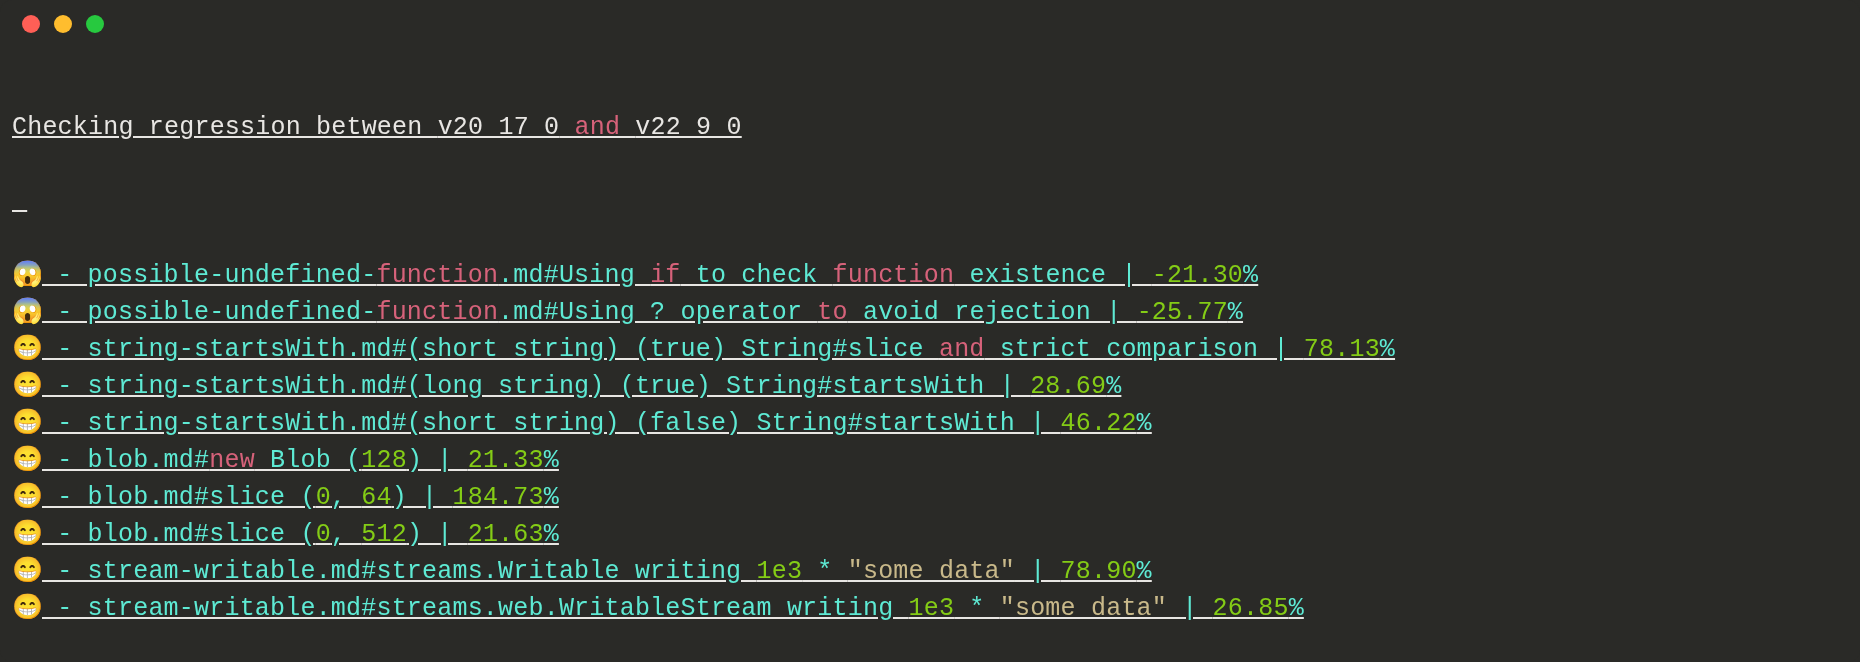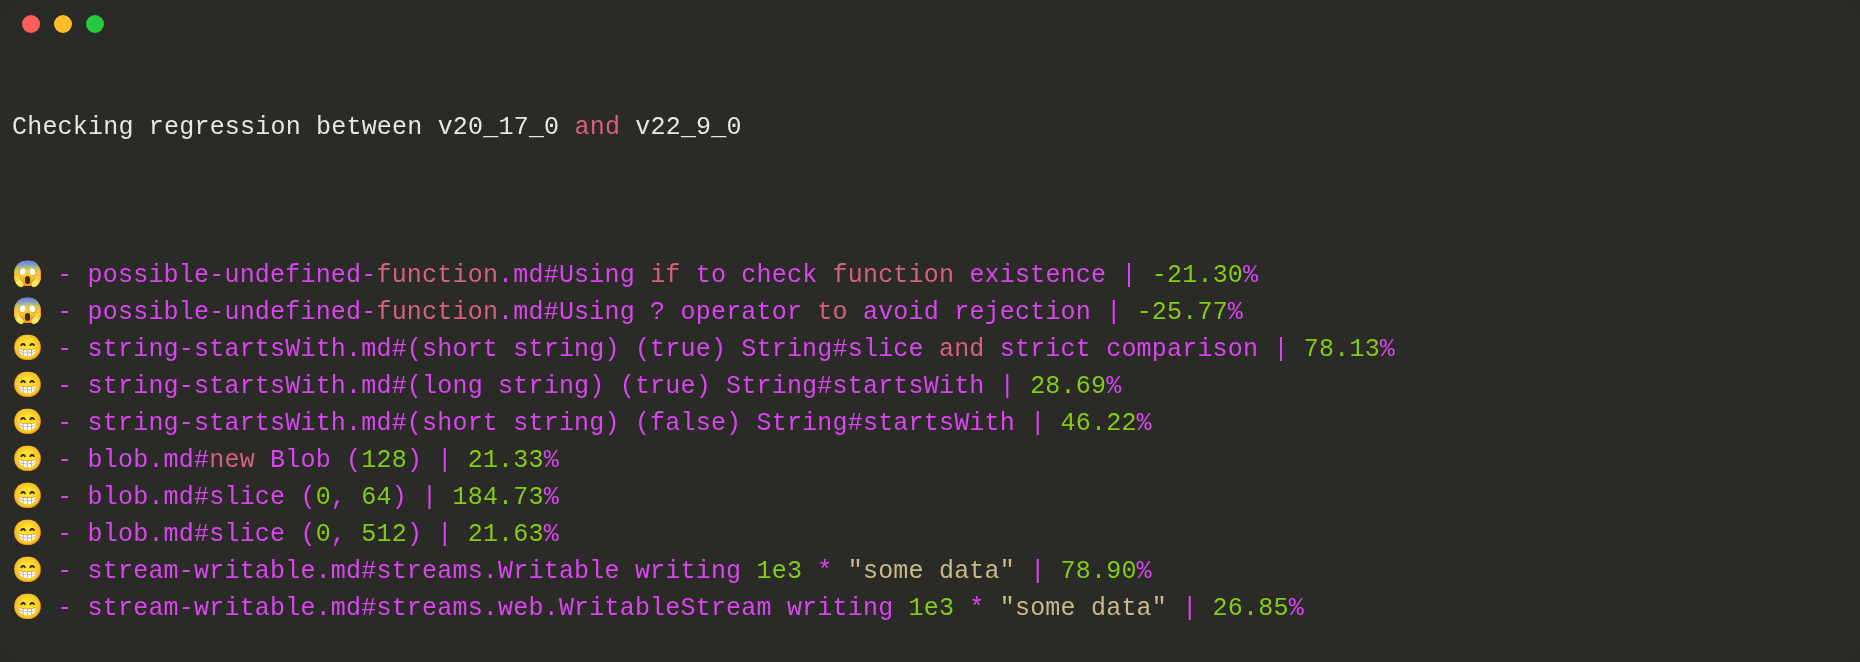--- a/index.html
+++ b/index.html
@@ -32,25 +32,25 @@
     border-radius: 50%;
   }
   .dot.red    { background: #ff5f56; }
   .dot.yellow { background: #ffbd2e; }
   .dot.green  { background: #27c93f; }
   .terminal {
     padding: 24px 12px 0 12px;
     white-space: pre;
     letter-spacing: 0.2px;
   }
-  .line { display: block; }
+  .line { display: block; text-decoration: underline; }
   .hl-kw   { color: #d6627a; }  
   .hl-num  { color: #84cc16; }  
   .hl-str  { color: #c9b98a; }  
-  .hl-fg   { color: #d946ef; }  
+  .hl-fg   { color: #5eead4; }  
   .emoji   { display: inline-block; width: 1.2em; }
 </style>
 </head>
 <body>
 
 <div class="window">
   <div class="titlebar">
     <div class="dot red"></div>
     <div class="dot yellow"></div>
     <div class="dot green"></div>

